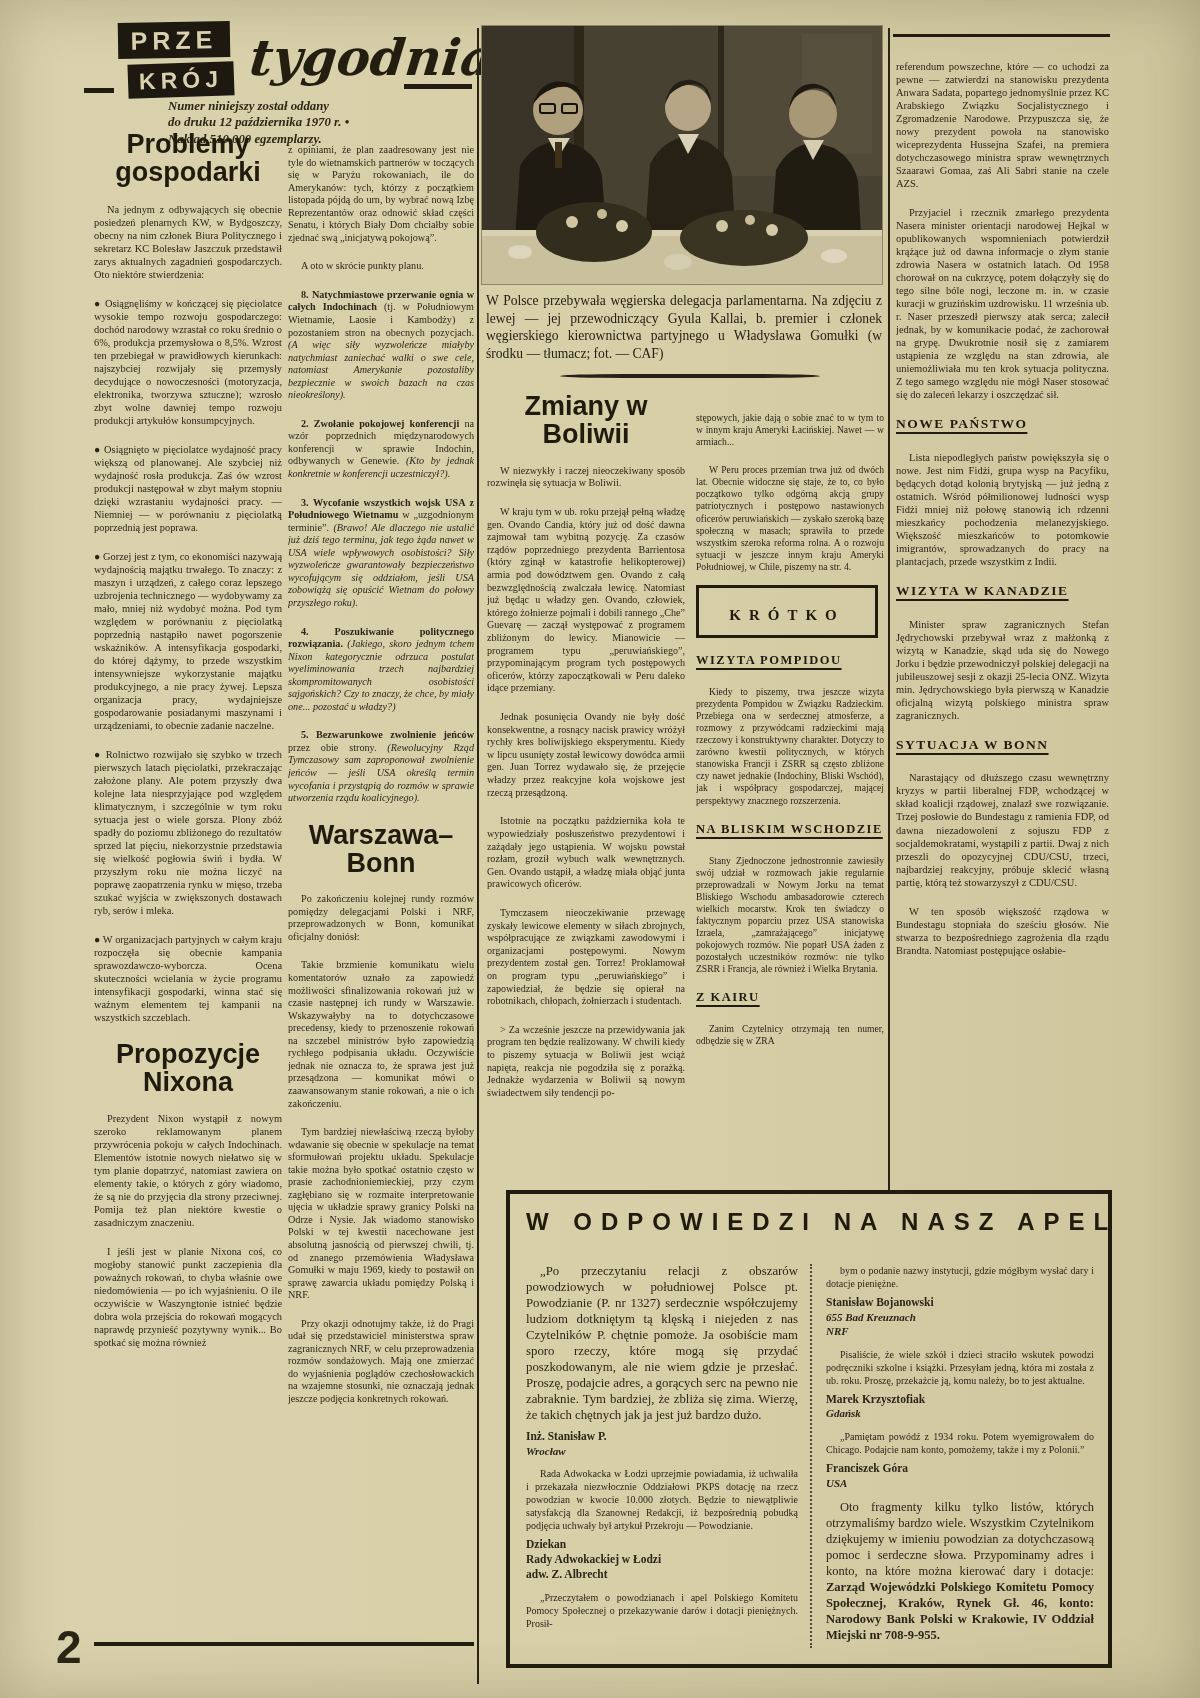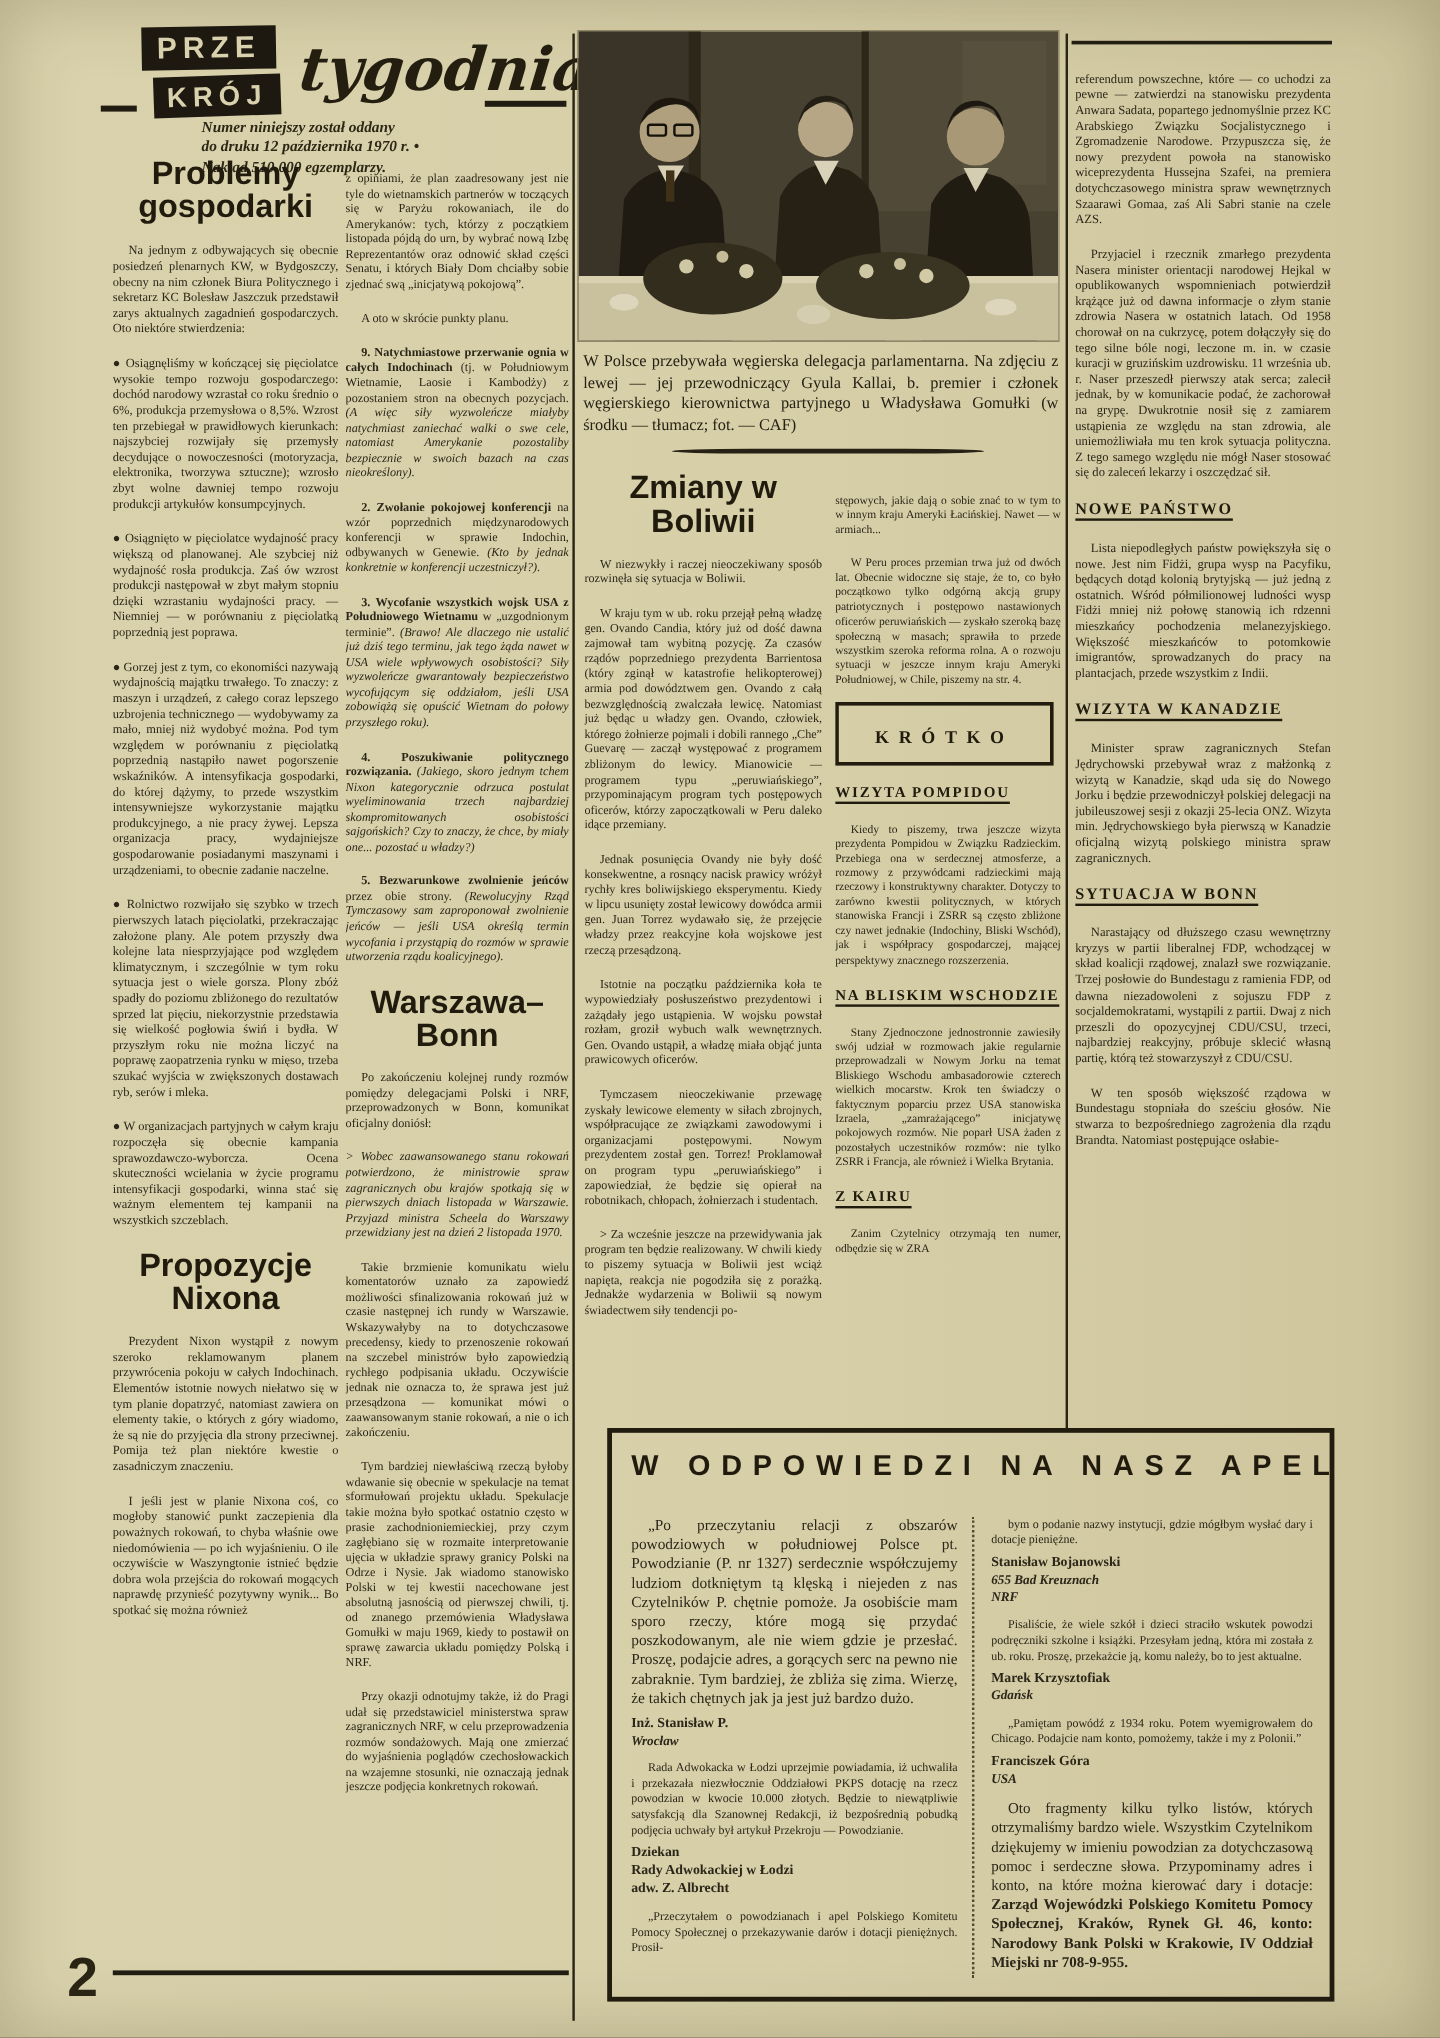--- a/index.html
+++ b/index.html
@@ -144,28 +144,27 @@
     <p class="noind">● Rolnictwo rozwijało się szybko w trzech pierwszych latach pięciolatki, przekraczając założone plany. Ale potem przyszły dwa kolejne lata niesprzyjające pod względem klimatycznym, i szczególnie w tym roku sytuacja jest o wiele gorsza. Plony zbóż spadły do poziomu zbliżonego do rezultatów sprzed lat pięciu, niekorzystnie przedstawia się wielkość pogłowia świń i bydła. W przyszłym roku nie można liczyć na poprawę zaopatrzenia rynku w mięso, trzeba szukać wyjścia w zwiększonych dostawach ryb, serów i mleka.</p>
     <p class="noind">● W organizacjach partyjnych w całym kraju rozpoczęła się obecnie kampania sprawozdawczo-wyborcza. Ocena skuteczności wcielania w życie programu intensyfikacji gospodarki, winna stać się ważnym elementem tej kampanii na wszystkich szczeblach.</p>
     <h1 class="headline mid">Propozycje Nixona</h1>
     <p>Prezydent Nixon wystąpił z nowym szeroko reklamowanym planem przywrócenia pokoju w całych Indochinach. Elementów istotnie nowych niełatwo się w tym planie dopatrzyć, natomiast zawiera on elementy takie, o których z góry wiadomo, że są nie do przyjęcia dla strony przeciwnej. Pomija też plan niektóre kwestie o zasadniczym znaczeniu.</p>
     <p>I jeśli jest w planie Nixona coś, co mogłoby stanowić punkt zaczepienia dla poważnych rokowań, to chyba właśnie owe niedomówienia — po ich wyjaśnieniu. O ile oczywiście w Waszyngtonie istnieć będzie dobra wola przejścia do rokowań mogących naprawdę przynieść pozytywny wynik... Bo spotkać się można również</p>
   </div>
 
   <div id="col2" class="col">
     <p class="noind">z opiniami, że plan zaadresowany jest nie tyle do wietnamskich partnerów w toczących się w Paryżu rokowaniach, ile do Amerykanów: tych, którzy z początkiem listopada pójdą do urn, by wybrać nową Izbę Reprezentantów oraz odnowić skład części Senatu, i których Biały Dom chciałby sobie zjednać swą „inicjatywą pokojową”.</p>
     <p>A oto w skrócie punkty planu.</p>
-    <p><span class="pt-b">9. Natychmiastowe przerwanie ognia w całych Indochinach</span><span> (tj. w Południowym Wietnamie, Laosie i Kambodży) z pozostaniem stron na obecnych pozycjach. </span><span class="pt-i">(A więc siły wyzwoleńcze miałyby natychmiast zaniechać walki o swe cele, natomiast Amerykanie pozostaliby bezpiecznie w swoich bazach na czas nieokreślony).</span></p>
+    <p><span class="pt-b">8. Natychmiastowe przerwanie ognia w całych Indochinach</span><span> (tj. w Południowym Wietnamie, Laosie i Kambodży) z pozostaniem stron na obecnych pozycjach. </span><span class="pt-i">(A więc siły wyzwoleńcze miałyby natychmiast zaniechać walki o swe cele, natomiast Amerykanie pozostaliby bezpiecznie w swoich bazach na czas nieokreślony).</span></p>
     <p><span class="pt-b">2. Zwołanie pokojowej konferencji</span><span> na wzór poprzednich międzynarodowych konferencji w sprawie Indochin, odbywanych w Genewie. </span><span class="pt-i">(Kto by jednak konkretnie w konferencji uczestniczył?).</span></p>
     <p><span class="pt-b">3. Wycofanie wszystkich wojsk USA z Południowego Wietnamu</span><span> w „uzgodnionym terminie”. </span><span class="pt-i">(Brawo! Ale dlaczego nie ustalić już dziś tego terminu, jak tego żąda nawet w USA wiele wpływowych osobistości? Siły wyzwoleńcze gwarantowały bezpieczeństwo wycofującym się oddziałom, jeśli USA zobowiążą się opuścić Wietnam do połowy przyszłego roku).</span></p>
     <p><span class="pt-b">4. Poszukiwanie politycznego rozwiązania.</span><span> </span><span class="pt-i">(Jakiego, skoro jednym tchem Nixon kategorycznie odrzuca postulat wyeliminowania trzech najbardziej skompromitowanych osobistości sajgońskich? Czy to znaczy, że chce, by miały one... pozostać u władzy?)</span></p>
     <p><span class="pt-b">5. Bezwarunkowe zwolnienie jeńców</span><span> przez obie strony. </span><span class="pt-i">(Rewolucyjny Rząd Tymczasowy sam zaproponował zwolnienie jeńców — jeśli USA określą termin wycofania i przystąpią do rozmów w sprawie utworzenia rządu koalicyjnego).</span></p>
     <h1 class="headline mid">Warszawa–Bonn</h1>
     <p>Po zakończeniu kolejnej rundy rozmów pomiędzy delegacjami Polski i NRF, przeprowadzonych w Bonn, komunikat oficjalny doniósł:</p>
-    <p class="it noind">&gt; Wobec zaawansowanego stanu rokowań potwierdzono, że ministrowie spraw zagranicznych obu krajów spotkają się w pierwszych dniach listopada w Warszawie. Przyjazd ministra Scheela do Warszawy przewidziany jest na dzień 2 listopada 1970.</p>
     <p>Takie brzmienie komunikatu wielu komentatorów uznało za zapowiedź możliwości sfinalizowania rokowań już w czasie następnej ich rundy w Warszawie. Wskazywałyby na to dotychczasowe precedensy, kiedy to przenoszenie rokowań na szczebel ministrów było zapowiedzią rychłego podpisania układu. Oczywiście jednak nie oznacza to, że sprawa jest już przesądzona — komunikat mówi o zaawansowanym stanie rokowań, a nie o ich zakończeniu.</p>
     <p>Tym bardziej niewłaściwą rzeczą byłoby wdawanie się obecnie w spekulacje na temat sformułowań projektu układu. Spekulacje takie można było spotkać ostatnio często w prasie zachodnioniemieckiej, przy czym zagłębiano się w rozmaite interpretowanie ujęcia w układzie sprawy granicy Polski na Odrze i Nysie. Jak wiadomo stanowisko Polski w tej kwestii nacechowane jest absolutną jasnością od pierwszej chwili, tj. od znanego przemówienia Władysława Gomułki w maju 1969, kiedy to postawił on sprawę zawarcia układu pomiędzy Polską i NRF.</p>
     <p>Przy okazji odnotujmy także, iż do Pragi udał się przedstawiciel ministerstwa spraw zagranicznych NRF, w celu przeprowadzenia rozmów sondażowych. Mają one zmierzać do wyjaśnienia poglądów czechosłowackich na wzajemne stosunki, nie oznaczają jednak jeszcze podjęcia konkretnych rokowań.</p>
   </div>
 
   <div id="col3" class="col">
     <h1 class="headline">Zmiany w Boliwii</h1>
     <p>W niezwykły i raczej nieoczekiwany sposób rozwinęła się sytuacja w Boliwii.</p>
     <p>W kraju tym w ub. roku przejął pełną władzę gen. Ovando Candia, który już od dość dawna zajmował tam wybitną pozycję. Za czasów rządów poprzedniego prezydenta Barrientosa (który zginął w katastrofie helikopterowej) armia pod dowództwem gen. Ovando z całą bezwzględnością zwalczała lewicę. Natomiast już będąc u władzy gen. Ovando, człowiek, którego żołnierze pojmali i dobili rannego „Che” Guevarę — zaczął występować z programem zbliżonym do lewicy. Mianowicie — programem typu „peruwiańskiego”, przypominającym program tych postępowych oficerów, którzy zapoczątkowali w Peru daleko idące przemiany.</p>
     <p>Jednak posunięcia Ovandy nie były dość konsekwentne, a rosnący nacisk prawicy wróżył rychły kres boliwijskiego eksperymentu. Kiedy w lipcu usunięty został lewicowy dowódca armii gen. Juan Torrez wydawało się, że przejęcie władzy przez reakcyjne koła wojskowe jest rzeczą przesądzoną.</p>

